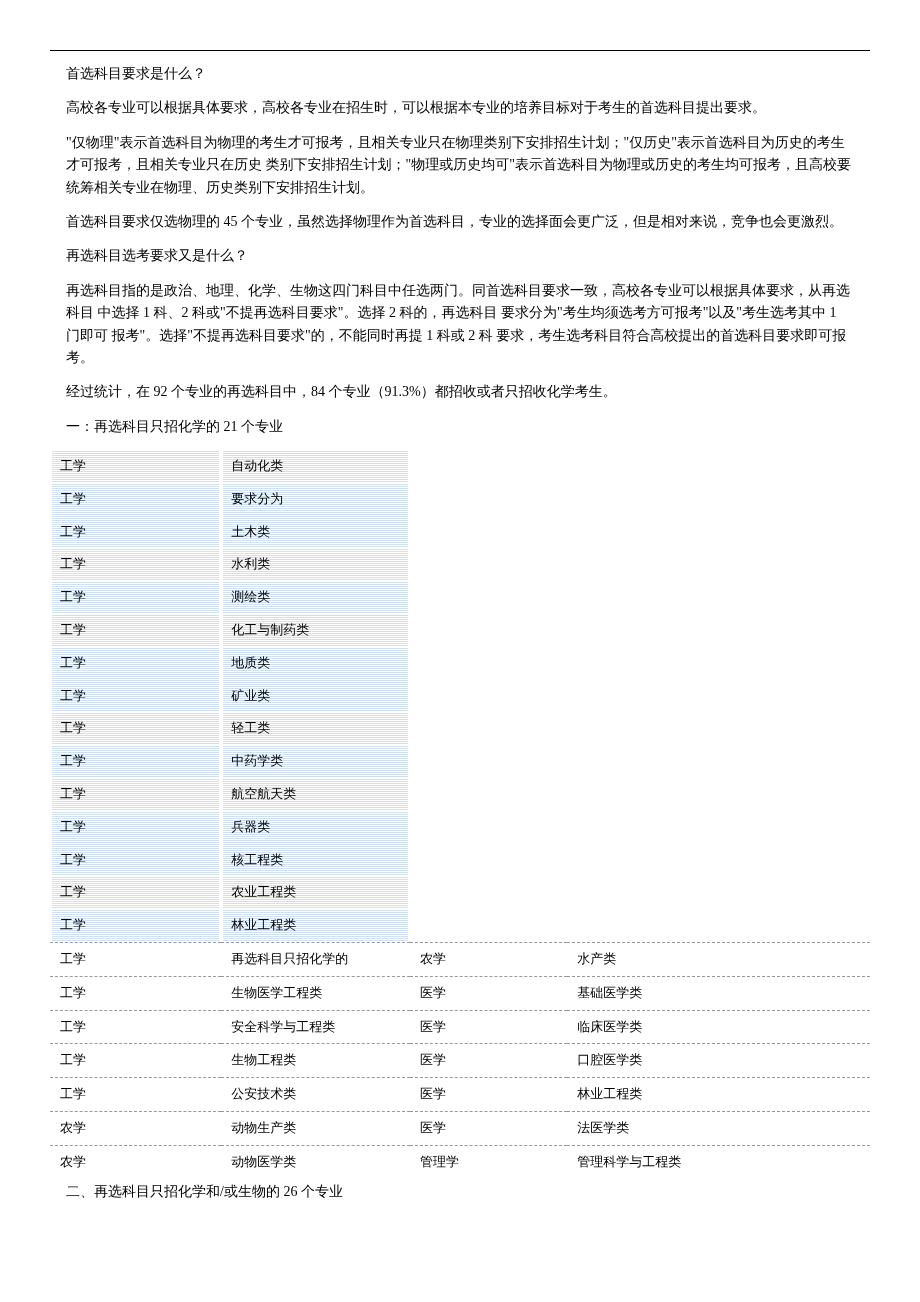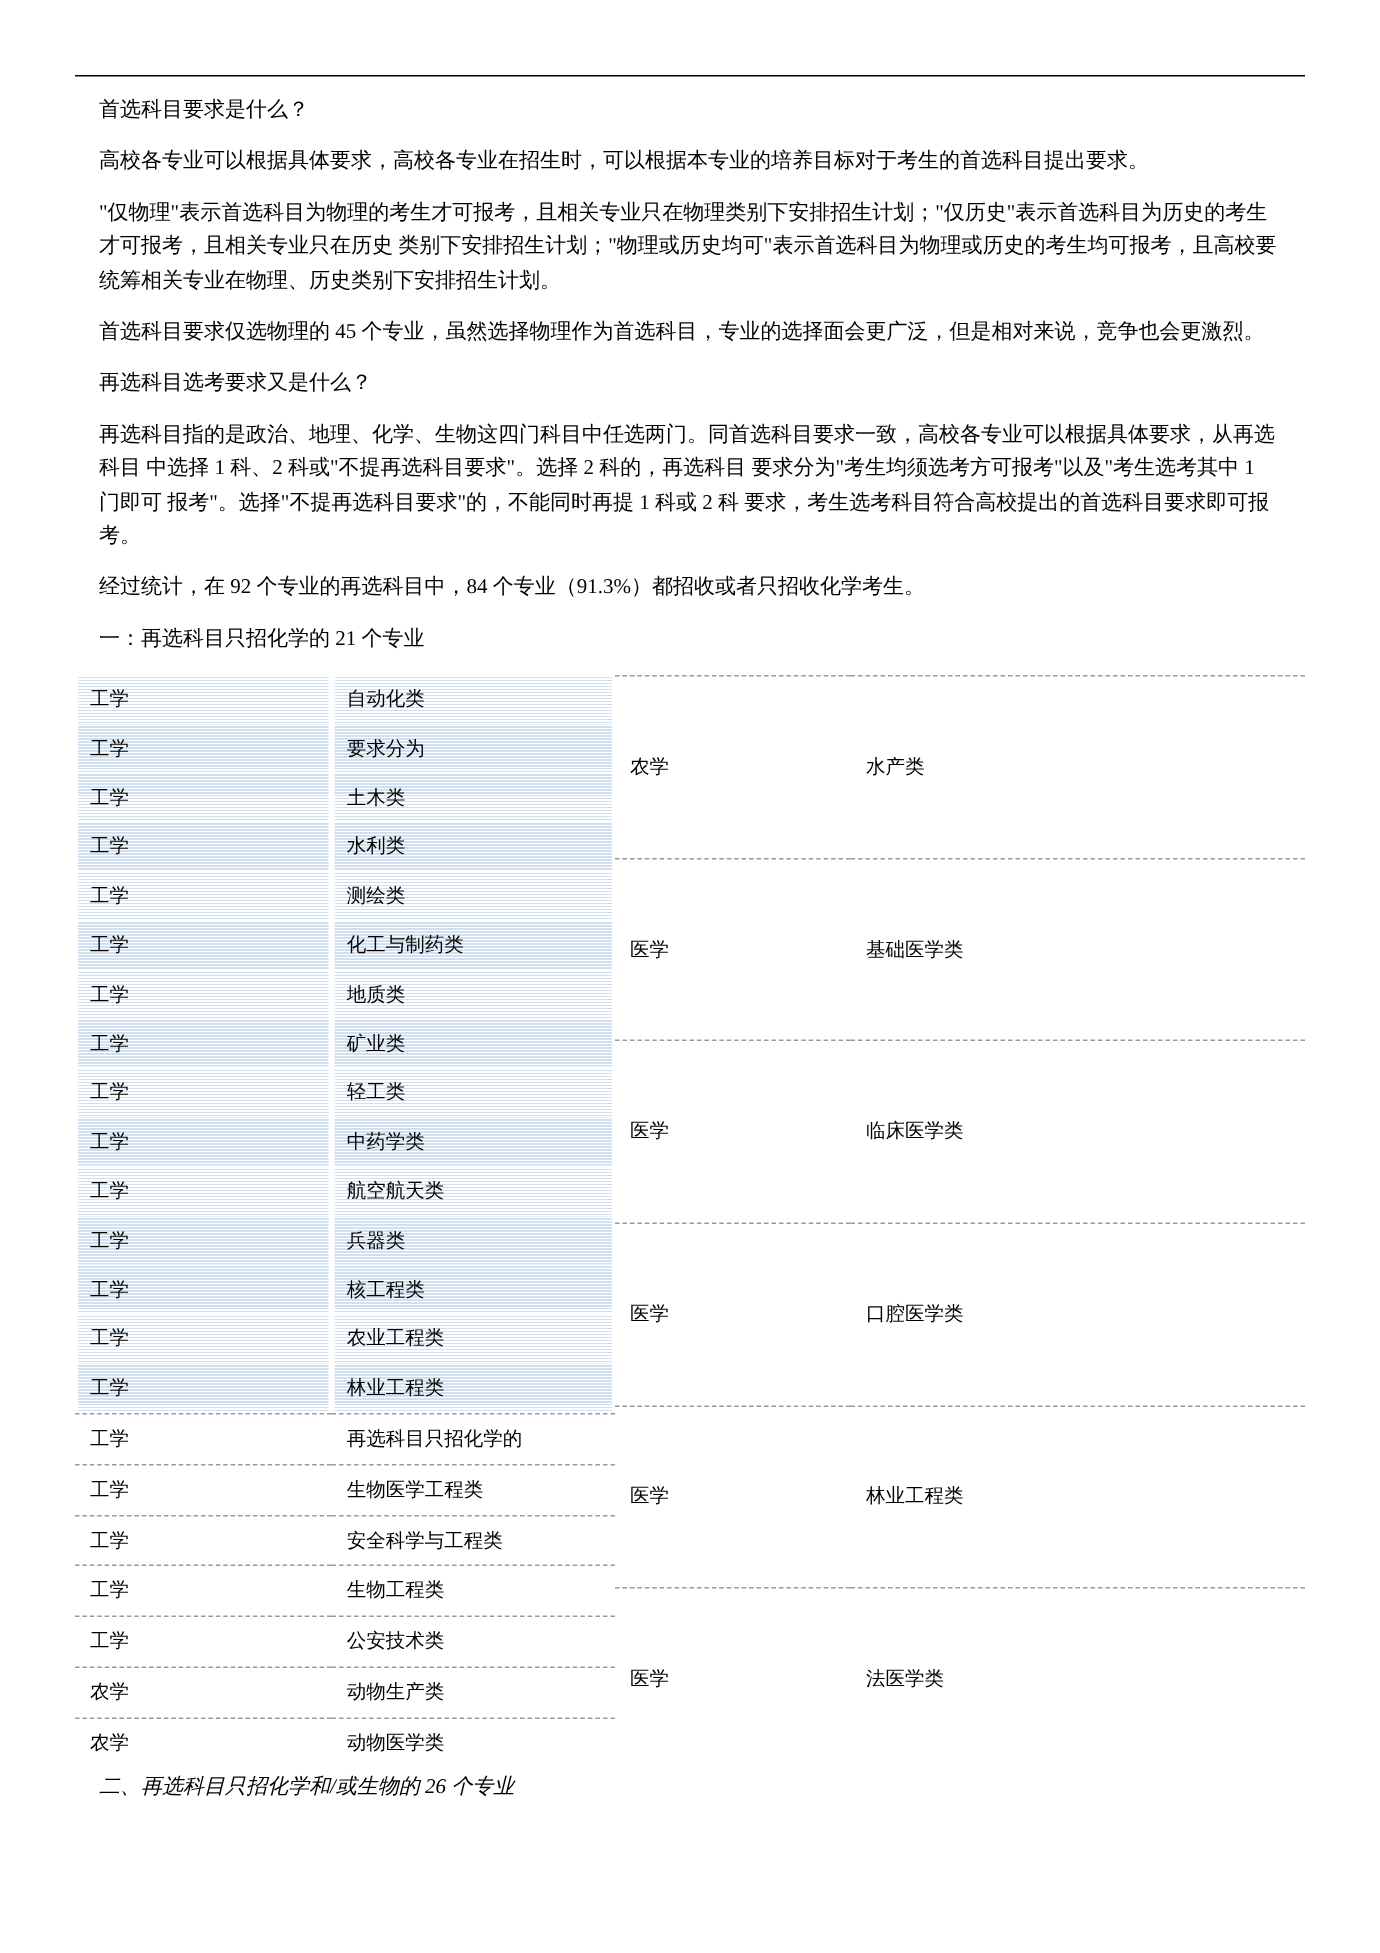--- a/index.html
+++ b/index.html
@@ -13,20 +13,21 @@
     }
     .horizontal-rule {
       border-top: 1px solid #000;
       margin-bottom: 2px;
     }
     p {
       margin: 12px 16px;
     }
     .tables-container {
       display: flex;
+      align-items: flex-end;
       gap: 0;
     }
     .data-table {
       border-collapse: collapse;
       font-family: "SimHei", "黑体", sans-serif;
       font-size: 13px;
     }
     .data-table td {
       padding: 6px 10px;
       text-align: left;
@@ -207,17 +208,21 @@
           <td>口腔医学类</td>
         </tr>
         <tr class="dashed-top">
           <td>医学</td>
           <td>林业工程类</td>
         </tr>
         <tr class="dashed-top">
           <td>医学</td>
           <td>法医学类</td>
         </tr>
+        <tr class="dashed-top">
+          <td>管理学</td>
+          <td>管理科学与工程类</td>
+        </tr>
       </tbody>
   </table>
 </div>
 
-<p style="margin-top:2px;font-style:italic;">二、再选科目只招化学和/或生物的 26 个专业</p>
+<p style="margin-top:2px;">二、再选科目只招化学和/或生物的 26 个专业</p>
 
 </body></html>

